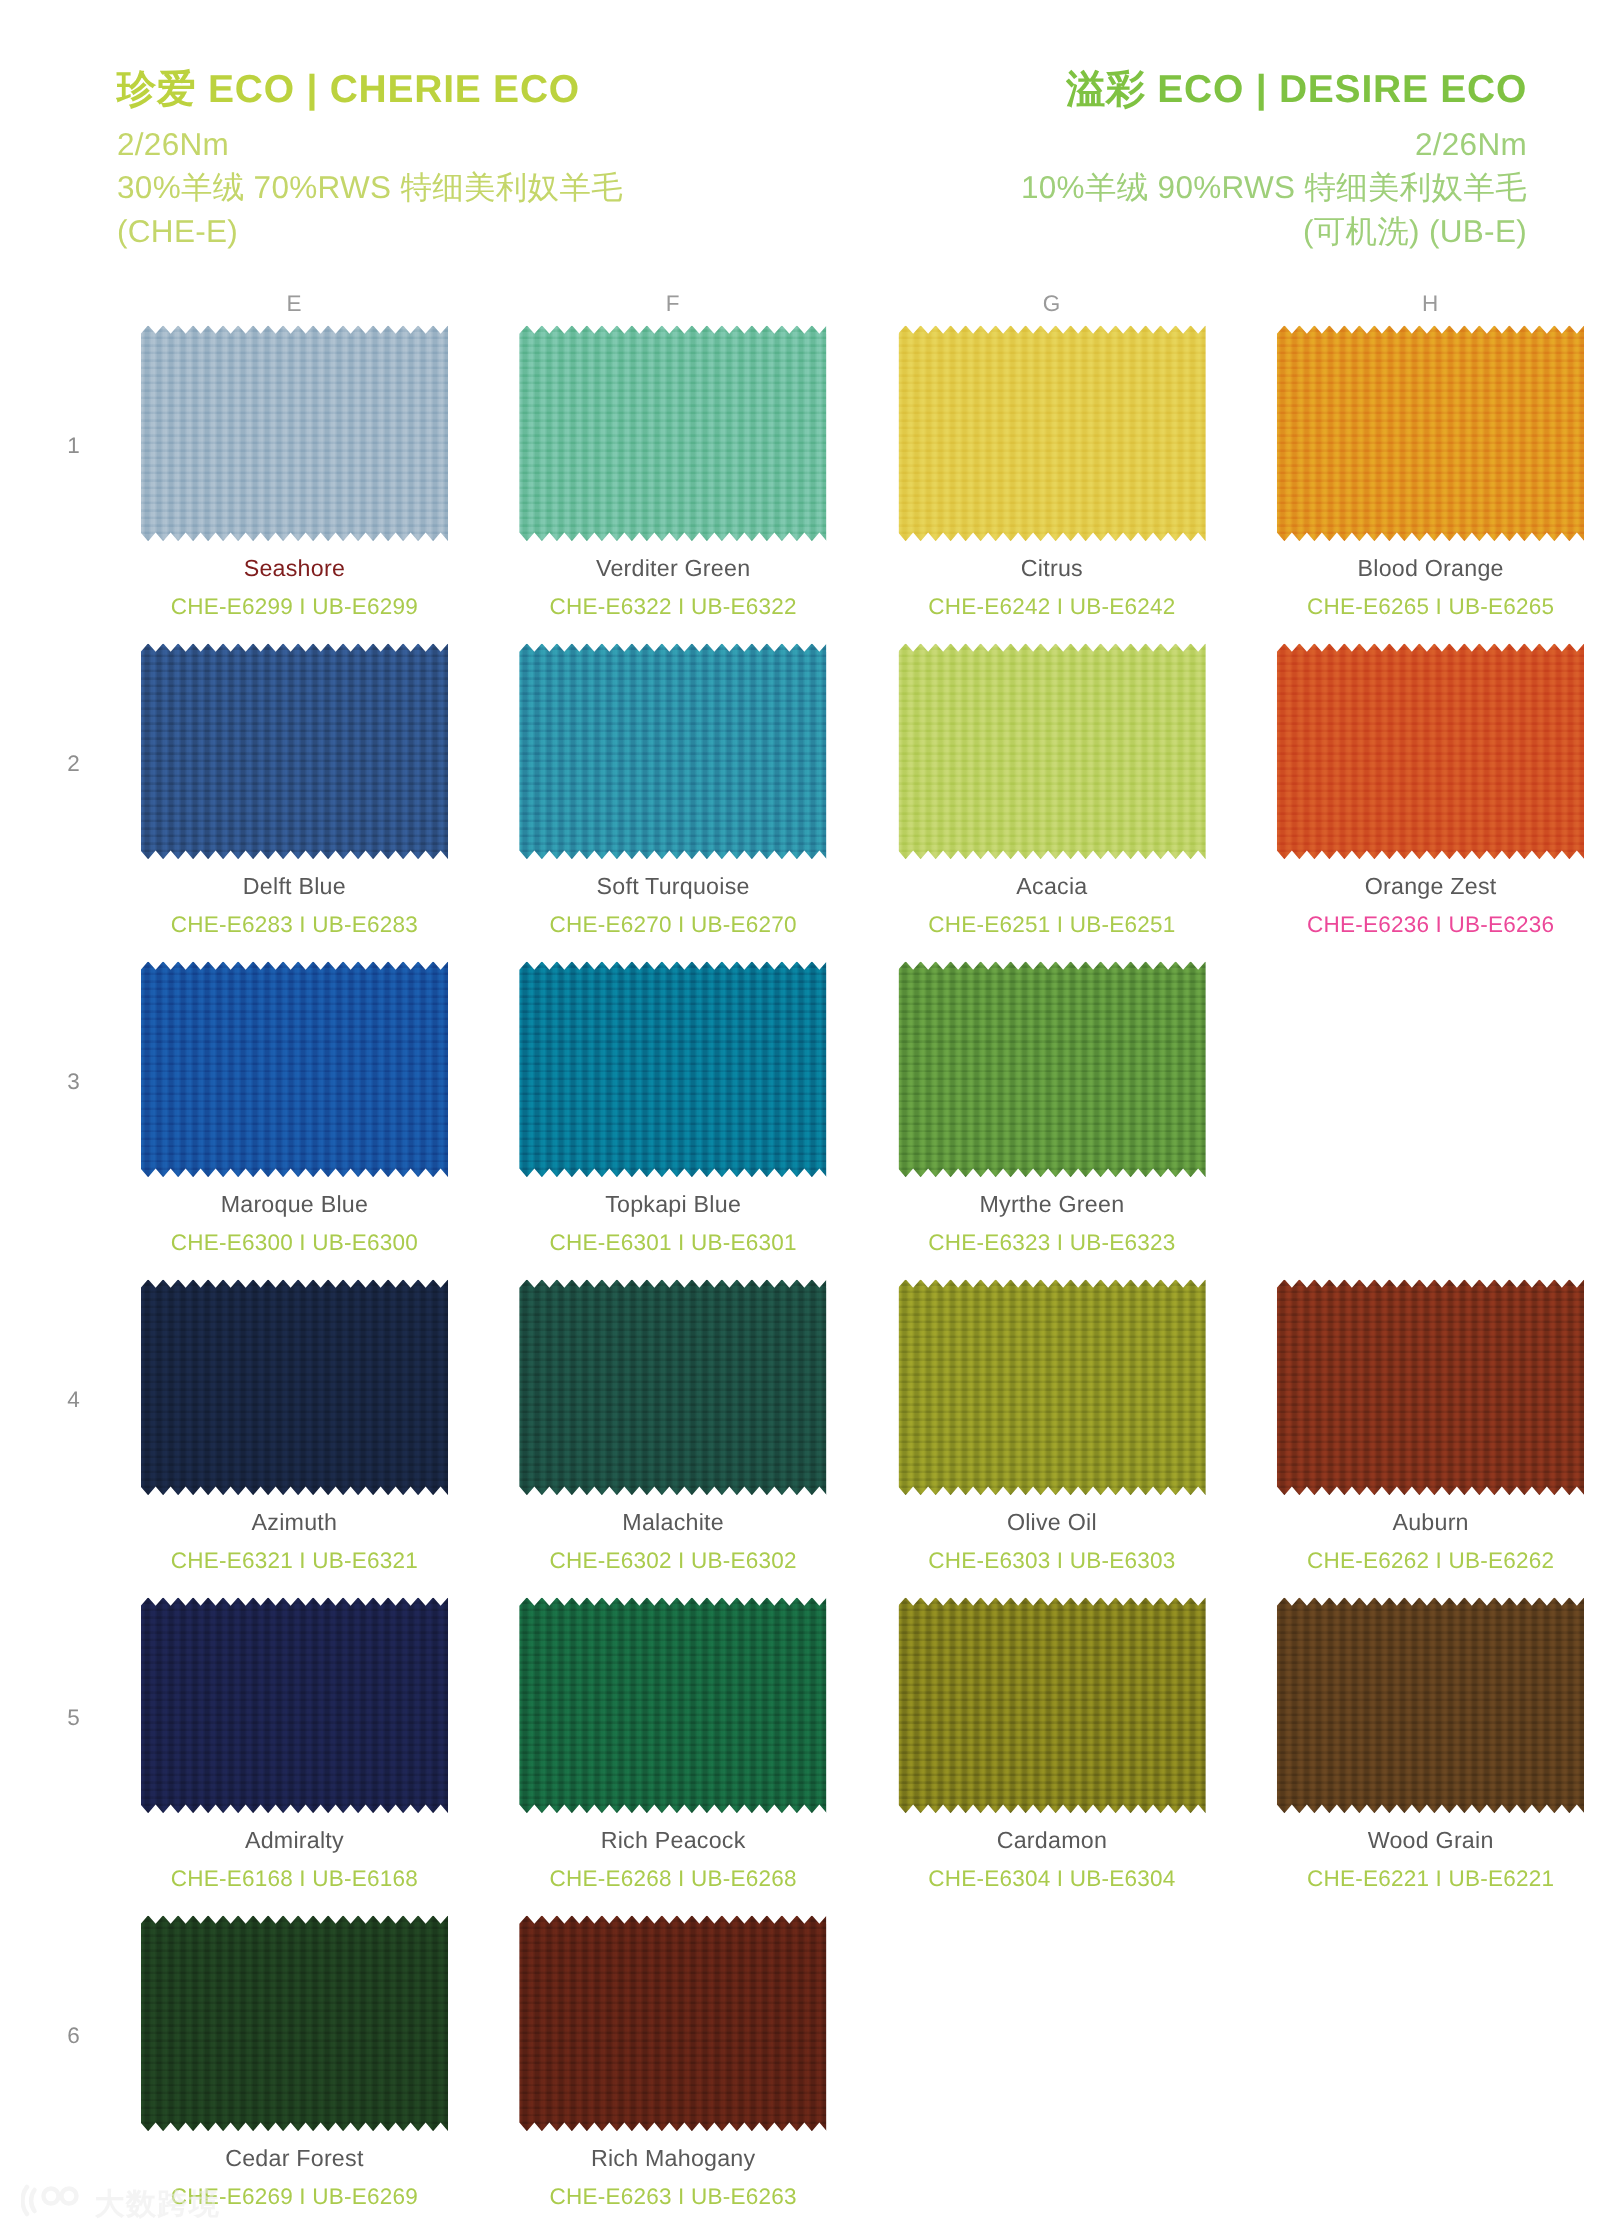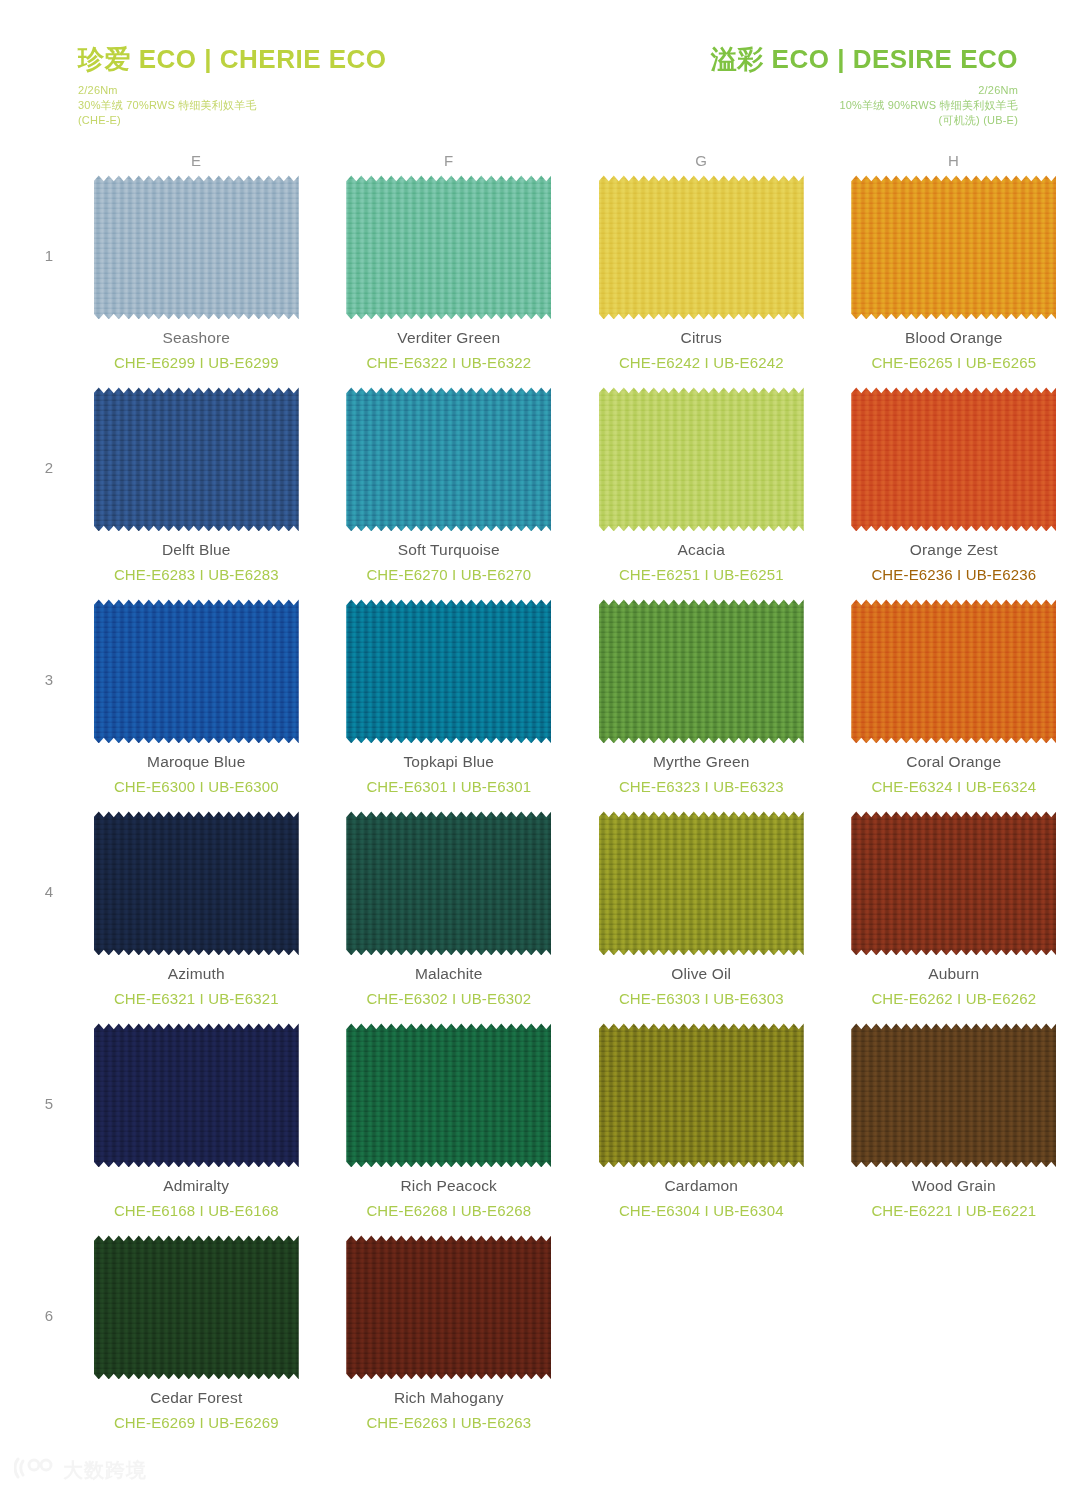--- a/index.html
+++ b/index.html
@@ -22,21 +22,21 @@
   .hdr-right { text-align: right; }
   .hdr-title {
     font-size: 26px;
     font-weight: bold;
     letter-spacing: .5px;
     margin-bottom: 5px;
   }
   .hdr-left .hdr-title { color: #bcd23f; }
   .hdr-right .hdr-title { color: #7fc242; }
   .hdr-line {
-    font-size: 11px;
+    font-size: 21px;
     font-weight: 400;
     letter-spacing: .2px;
   }
   .hdr-left .hdr-line { color: #c4d66a; }
   .hdr-right .hdr-line { color: #9fcf7a; }
 
   
   .grid-wrap { position: relative; margin-top: 24px; padding-left: 28px; }
   .col-head-row {
     display: grid;
@@ -190,21 +190,21 @@
       <div class="col-head" style="color: rgb(154, 154, 154);">G</div>
       <div class="col-head" style="color: rgb(154, 154, 154);">H</div>
     </div>
     <div id="rows-container">
         <div class="swatch-row">
           <div class="row-num">1</div>
           <div class="cell">
             <div class="swatch">
               <div class="swatch-clip" style="background: rgb(157, 180, 198);"></div>
             </div>
-            <div class="name" style="color: #737373;">Seashore</div>
+            <div class="name" style="color: #7f1d1d;">Seashore</div>
             <div class="code" style="color: rgb(170, 203, 77);">CHE-E6299 I UB-E6299</div>
           </div>
           <div class="cell">
             <div class="swatch">
               <div class="swatch-clip" style="background: rgb(108, 189, 158);"></div>
             </div>
             <div class="name" style="color: rgb(89, 89, 89);">Verditer Green</div>
             <div class="code" style="color: rgb(170, 203, 77);">CHE-E6322 I UB-E6322</div>
           </div>
           <div class="cell">
@@ -243,21 +243,21 @@
               <div class="swatch-clip" style="background: rgb(188, 209, 99);"></div>
             </div>
             <div class="name" style="color: rgb(89, 89, 89);">Acacia</div>
             <div class="code" style="color: rgb(170, 203, 77);">CHE-E6251 I UB-E6251</div>
           </div>
           <div class="cell">
             <div class="swatch">
               <div class="swatch-clip" style="background: rgb(208, 79, 35);"></div>
             </div>
             <div class="name" style="color: rgb(89, 89, 89);">Orange Zest</div>
-            <div class="code" style="color: #a16207; text-align: right;">CHE-E6236 I UB-E6236</div>
+            <div class="code" style="color: #ec4899; text-align: right;">CHE-E6236 I UB-E6236</div>
           </div>
         </div>
         <div class="swatch-row">
           <div class="row-num">3</div>
           <div class="cell">
             <div class="swatch">
               <div class="swatch-clip" style="background: rgb(23, 80, 158);"></div>
             </div>
             <div class="name" style="color: rgb(89, 89, 89);">Maroque Blue</div>
             <div class="code" style="color: rgb(170, 203, 77);">CHE-E6300 I UB-E6300</div>
@@ -268,27 +268,20 @@
             </div>
             <div class="name" style="color: rgb(89, 89, 89);">Topkapi Blue</div>
             <div class="code" style="color: rgb(170, 203, 77);">CHE-E6301 I UB-E6301</div>
           </div>
           <div class="cell">
             <div class="swatch">
               <div class="swatch-clip" style="background: rgb(90, 144, 58);"></div>
             </div>
             <div class="name" style="color: rgb(89, 89, 89);">Myrthe Green</div>
             <div class="code" style="color: rgb(170, 203, 77);">CHE-E6323 I UB-E6323</div>
-          </div>
-          <div class="cell">
-            <div class="swatch">
-              <div class="swatch-clip" style="background: rgb(212, 102, 28);"></div>
-            </div>
-            <div class="name" style="color: rgb(89, 89, 89);">Coral Orange</div>
-            <div class="code" style="color: rgb(170, 203, 77);">CHE-E6324 I UB-E6324</div>
           </div>
         </div>
         <div class="swatch-row">
           <div class="row-num">4</div>
           <div class="cell">
             <div class="swatch">
               <div class="swatch-clip" style="background: rgb(23, 36, 63);"></div>
             </div>
             <div class="name" style="color: rgb(89, 89, 89);">Azimuth</div>
             <div class="code" style="color: rgb(170, 203, 77);">CHE-E6321 I UB-E6321</div>

